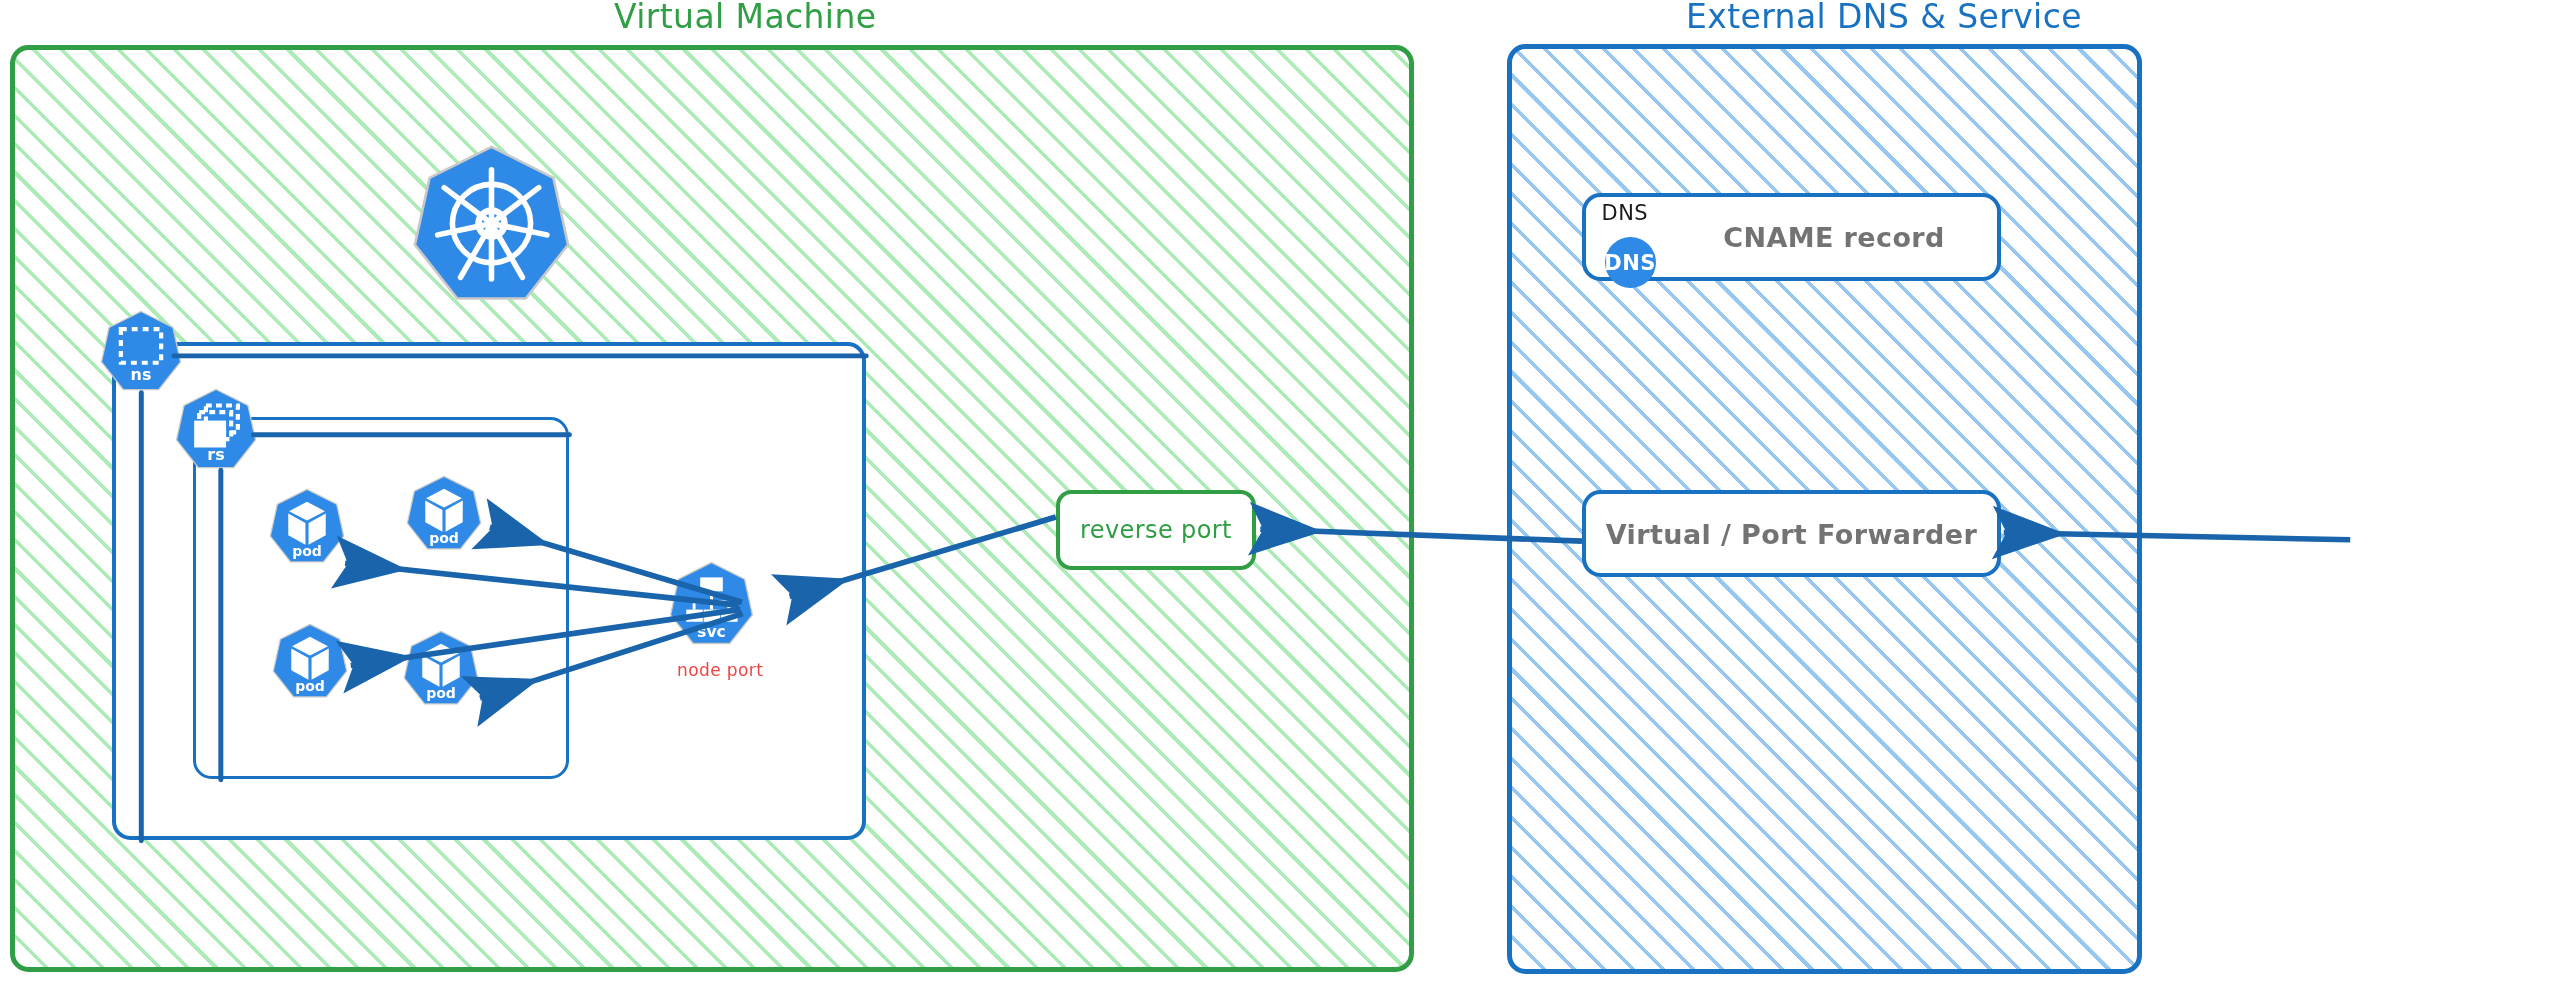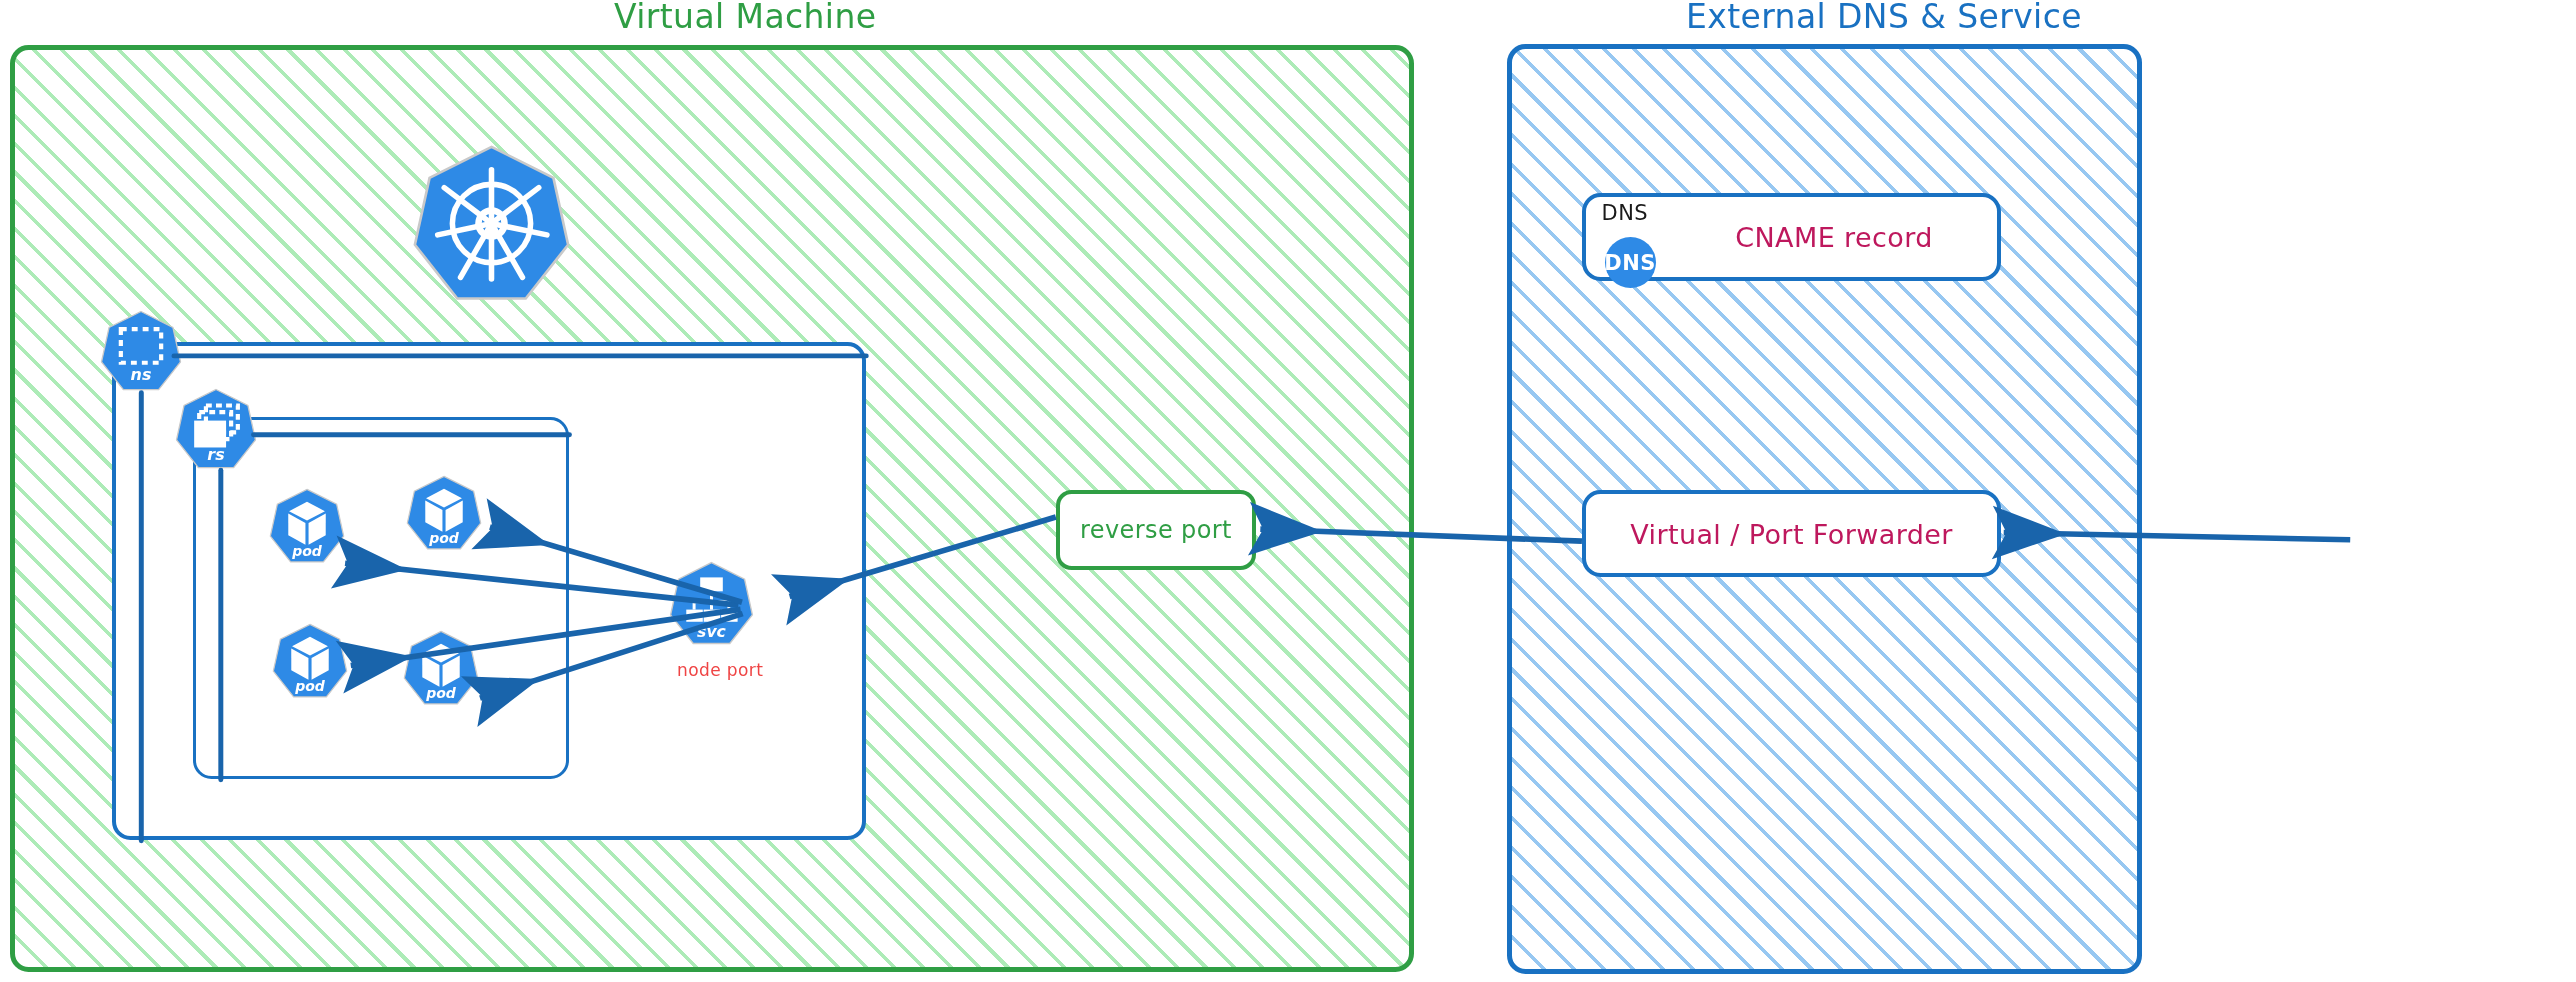--- a/index.html
+++ b/index.html
@@ -31,27 +31,27 @@
   }
 
   
   .box{position:absolute;box-sizing:border-box;background:#ffffff;border-radius:18.5px;}
   .box.blue-stroke{border:4.3px solid #1971c2;}
   .box.green-stroke{border:4.3px solid #2f9e44;}
   .box.thin{border-width:3.6px;}
 
   .box-label{position:absolute;left:0;right:0;top:50%;transform:translateY(-50%);
     text-align:center;font-size:27px;white-space:nowrap;}
-  .lbl-blue{color:#be185d;}
+  .lbl-blue{color:#737373;font-weight:bold;}
   .lbl-green{color:#2f9e44;}
 
   .tag{position:absolute;font-size:21px;color:#1a1a1a;}
 
   
-  .k8s{position:absolute;font-style:italic;}
+  .k8s{position:absolute;}
   .k8s svg{display:block;overflow:visible;}
 
   .free-label{position:absolute;font-size:17px;color:#ef4444;white-space:nowrap;}
 
   
   .dns-circle{position:absolute;border-radius:50%;background:#2e8ae6;
     display:flex;align-items:center;justify-content:center;
     color:#ffffff;font-size:21px;font-weight:600;letter-spacing:0.4px;}
 
   

